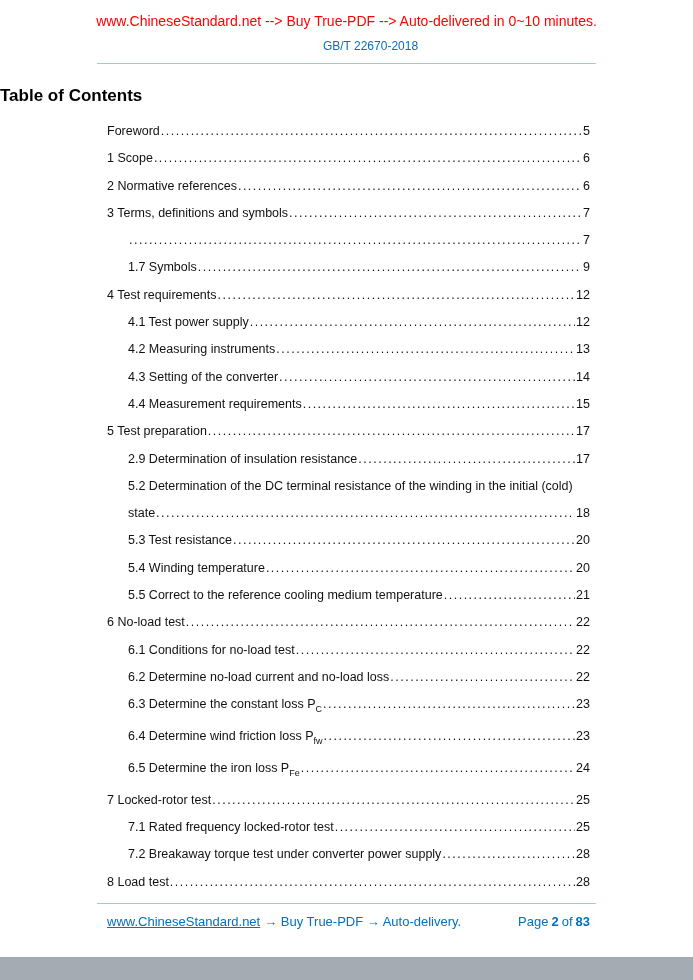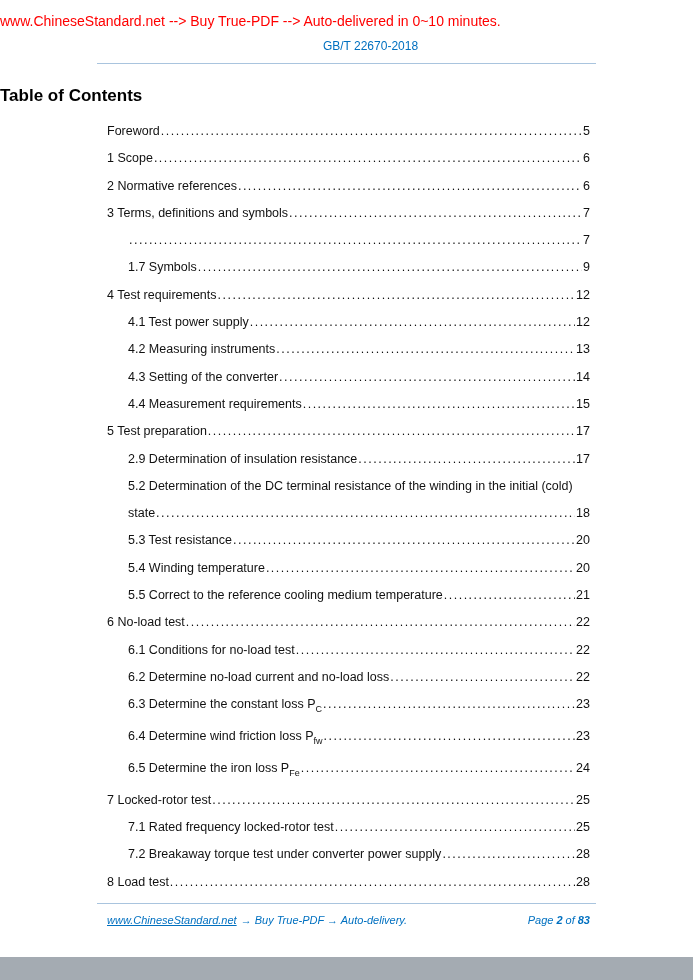--- a/index.html
+++ b/index.html
@@ -10,21 +10,21 @@
     overflow: hidden;
   }
   .page {
     position: relative;
     width: 693px;
     height: 957px;
     background: #ffffff;
   }
   .ad-line {
     padding-top: 13px;
-    text-align: left;
+    text-align: center;
     color: #ff0000;
     font-size: 14px;
   }
   .std-code {
     margin-top: 10px;
     text-align: center;
     color: #0070c0;
     font-size: 12px;
     padding-left: 48px;
   }
@@ -71,23 +71,22 @@
     left: 0;
     top: 903px;
     width: 693px;
   }
   .footer-wrap .rule { margin-top: 0; }
   .footer-row {
     display: flex;
     justify-content: space-between;
     align-items: flex-start;
     padding: 10px 103px 0 107px;
-    font-size: 11px;
+    font-size: 13px;
     color: #0070c0;
-    font-style: italic;
   }
   .footer-left a {
     color: #0070c0;
     text-decoration: underline;
     cursor: pointer;
   }
   .footer-left .mid { margin-left: 4px; }
   .footer-right span { margin-left: 3px; }
   .footer-right .pg-num { font-weight: bold; }
   .bottom-gutter {

